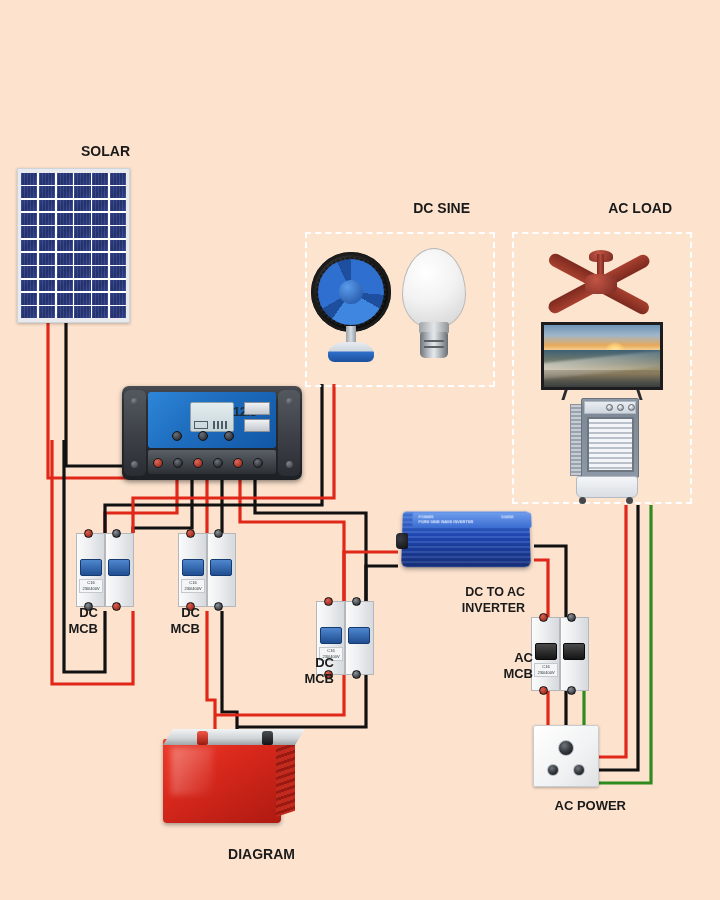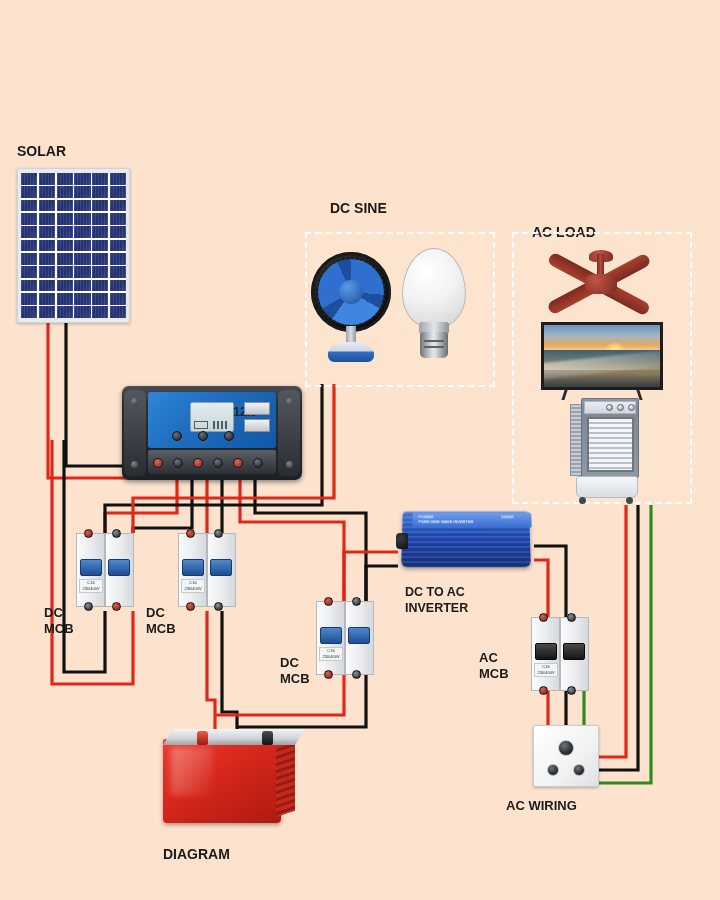--- a/index.html
+++ b/index.html
@@ -28,21 +28,21 @@
     color: #111;
     transform: scaleX(0.92);
     white-space: nowrap;
   }
 
   
   .lbl {
     position: absolute;
     font-weight: bold;
     color: #1a1a1a;
-    text-align: left;
+    text-align: right;
     line-height: 1.25;
     white-space: pre-line;
   }
 
   
   .solar-panel {
     position: absolute; left: 17px; top: 168px;
     width: 113px; height: 155px;
     background: #E8EAEE;
     border: 1px solid #cfd3da;
@@ -541,21 +541,21 @@
     <div class="neck"></div>
     <div class="base"></div>
   </div>
 
   <div class="bulb">
     <div class="globe"></div>
     <div class="neck2"></div>
     <div class="cap"></div>
   </div>
 
-  <div class="lbl" style="left:532px; top:200px; width:140px; font-size:14px;margin-top:24px;">AC LOAD</div>
+  <div class="lbl" style="left:532px; top:200px; width:140px; font-size:14px;">AC LOAD</div>
   <div class="load-box" style="left:512px; top:232px; width:180px; height:272px;"></div>
 
   <div class="ceiling-fan">
     <div class="canopy"></div>
     <div class="rod"></div>
     <div class="blade cb1"></div>
     <div class="blade cb2"></div>
     <div class="blade cb3"></div>
     <div class="blade cb4"></div>
     <div class="motor"></div>
@@ -715,15 +715,15 @@
     <div class="term neg"></div>
   </div>
   <div class="lbl" style="left:163px; top:846px; width:132px; font-size:14px;">DIAGRAM</div>
 
   <div class="outlet">
     <div class="plate"></div>
     <div class="hole earth"></div>
     <div class="hole live"></div>
     <div class="hole neut"></div>
   </div>
-  <div class="lbl" style="left:506px; top:798px; width:120px; font-size:13px;">AC WIRING</div>
+  <div class="lbl" style="left:506px; top:798px; width:120px; font-size:13px;">AC POWER</div>
 
 </div>
 
 </body></html>

